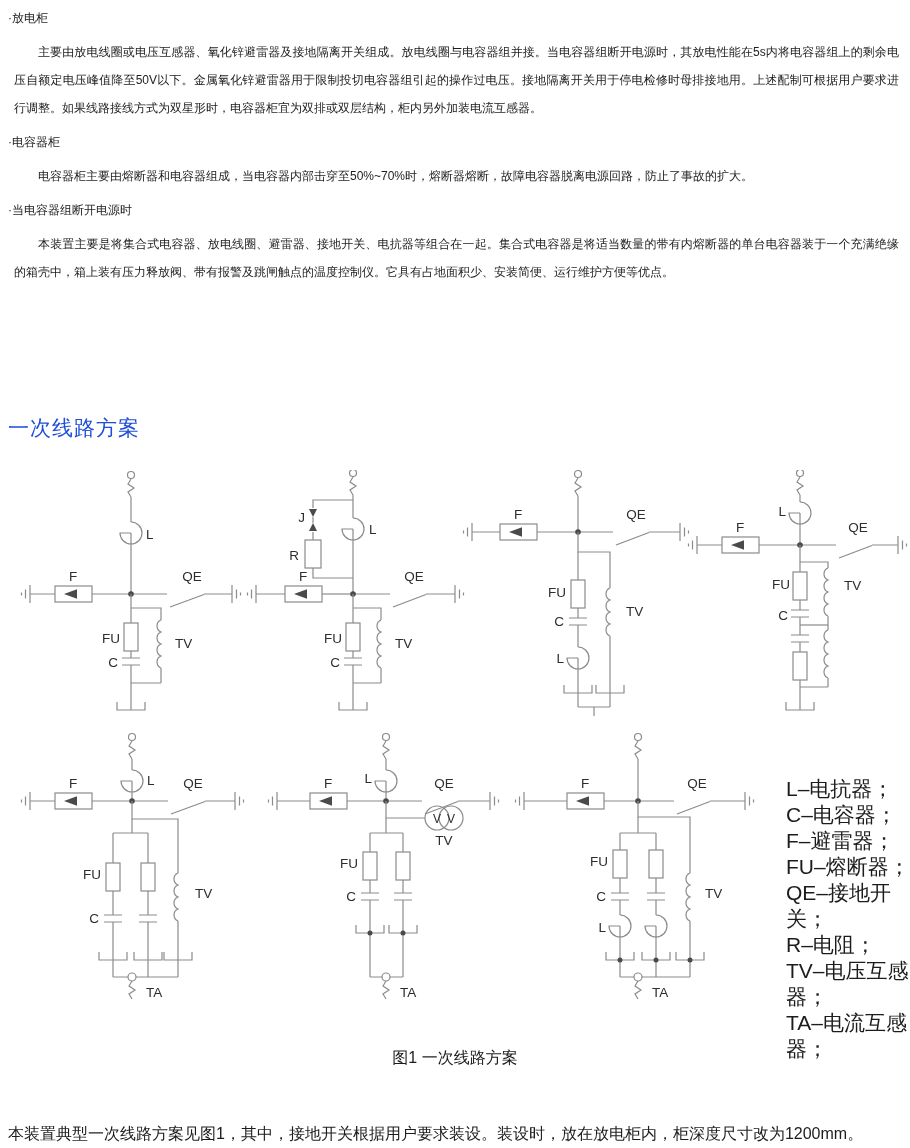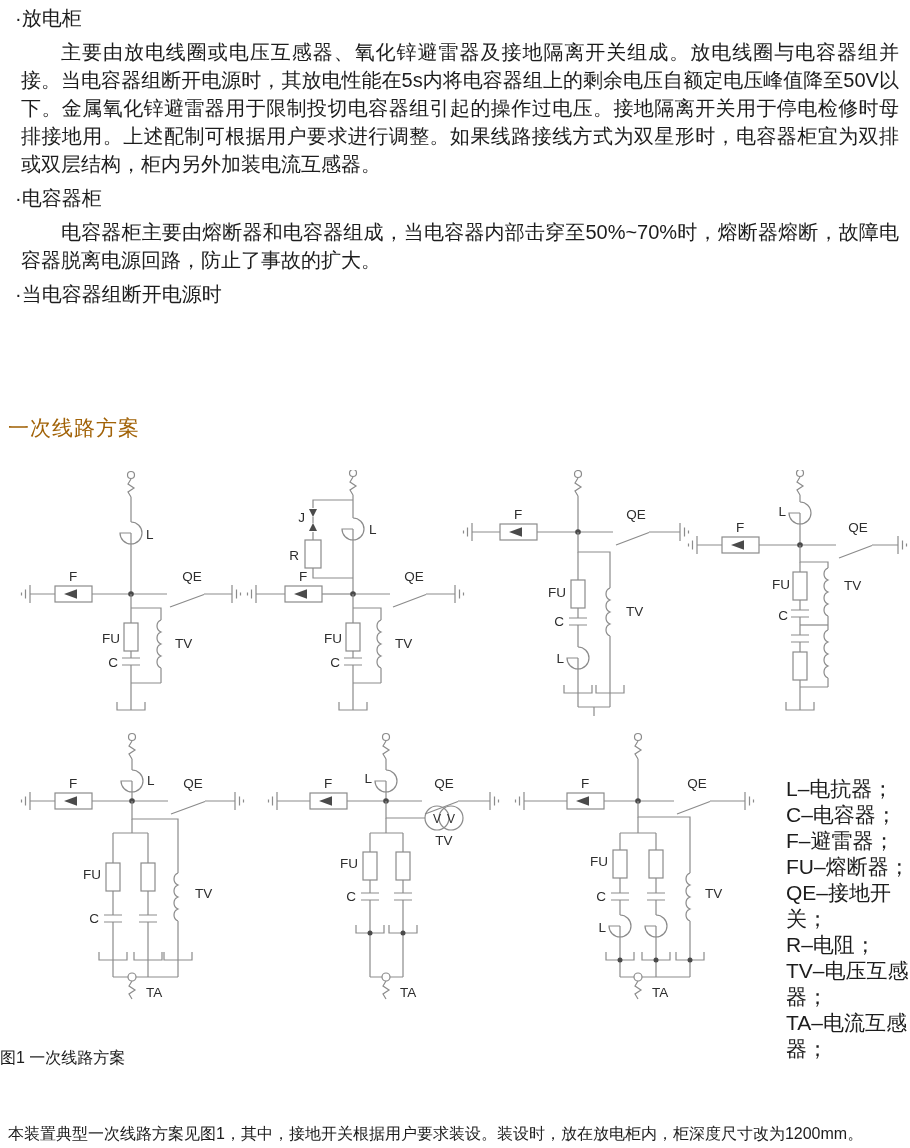--- a/index.html
+++ b/index.html
@@ -1,46 +1,47 @@
 <!DOCTYPE html>
 <html><head>
 <meta charset="utf-8">
 <style>
   html,body{margin:0;padding:0;}
   body{
     width:910px;height:1148px;position:relative;background:#ffffff;
     font-family:"Liberation Sans","DejaVu Sans",sans-serif;color:#1c1c1c;overflow:hidden;
   }
-  .content{position:absolute;top:4px;left:15px;right:5px;font-size:20px;line-height:28px;text-align:justify;}
+  .content{position:absolute;top:4px;left:8px;right:5px;font-size:12px;line-height:28px;text-align:justify;}
   .bullet{margin:0;}
   .para{margin:6px;text-indent:2em;}
   .heading{position:absolute;top:414px;left:8px;font-size:21px;letter-spacing:1px;}
   .fig{position:absolute;top:470px;left:0;}
   svg text{font-family:"Liberation Sans","DejaVu Sans",sans-serif;font-size:13.5px;fill:#2d2d2d;stroke:none;}
   svg text.vlbl{font-size:12px;}
   .w{stroke:#8b8b8b;stroke-width:1.2;fill:none;}
   .wf{stroke:#8b8b8b;stroke-width:1.2;fill:#ffffff;}
   .dot{fill:#4a4a4a;stroke:none;}
   .tri{fill:#4a4a4a;stroke:none;}
   .legend{position:absolute;left:786px;top:776px;font-size:21px;line-height:26px;}
-  .caption{position:absolute;top:1048px;left:0;width:910px;font-size:16px;}
+  .caption{position:absolute;top:1048px;left:0;width:910px;text-align:center;font-size:16px;}
   .footer{position:absolute;top:1122px;left:8px;right:5px;font-size:16px;line-height:24px;}
 </style>
 </head>
 <body>
 
 <div class="content">
   <p class="bullet">·放电柜</p>
   <p class="para">主要由放电线圈或电压互感器、氧化锌避雷器及接地隔离开关组成。放电线圈与电容器组并接。当电容器组断开电源时，其放电性能在5s内将电容器组上的剩余电压自额定电压峰值降至50V以下。金属氧化锌避雷器用于限制投切电容器组引起的操作过电压。接地隔离开关用于停电检修时母排接地用。上述配制可根据用户要求进行调整。如果线路接线方式为双星形时，电容器柜宜为双排或双层结构，柜内另外加装电流互感器。</p>
   <p class="bullet">·电容器柜</p>
   <p class="para">电容器柜主要由熔断器和电容器组成，当电容器内部击穿至50%~70%时，熔断器熔断，故障电容器脱离电源回路，防止了事故的扩大。</p>
   <p class="bullet">·当电容器组断开电源时</p>
+  <p class="para">本装置主要是将集合式电容器、放电线圈、避雷器、接地开关、电抗器等组合在一起。集合式电容器是将适当数量的带有内熔断器的单台电容器装于一个充满绝缘的箱壳中，箱上装有压力释放阀、带有报警及跳闸触点的温度控制仪。它具有占地面积少、安装简便、运行维护方便等优点。</p>
 </div>
 
-<div class="heading" style="color: #a16207;">一次线路方案</div>
+<div class="heading" style="color: #1d4ed8;">一次线路方案</div>
 
 <svg class="fig" width="910" height="560" viewBox="0 0 910 560">
 
   <g>
     <circle class="wf" cx="131" cy="5" r="3.5"></circle>
     <path class="w" d="M131,9 l-3,5 l6,4 l-6,4 l3,5 M131,27 V52"></path>
     <path class="w" d="M131,52 A11,11 0 1 1 120,63 H131 M131,63 V124"></path>
     <text x="146" y="69">L</text>
     <path class="w" d="M30,115 V133 M25.5,119.5 V128.5 M21.5,122.5 V125.5 M30,124 H55"></path>
     <rect class="w" x="55" y="116" width="37" height="16"></rect>

